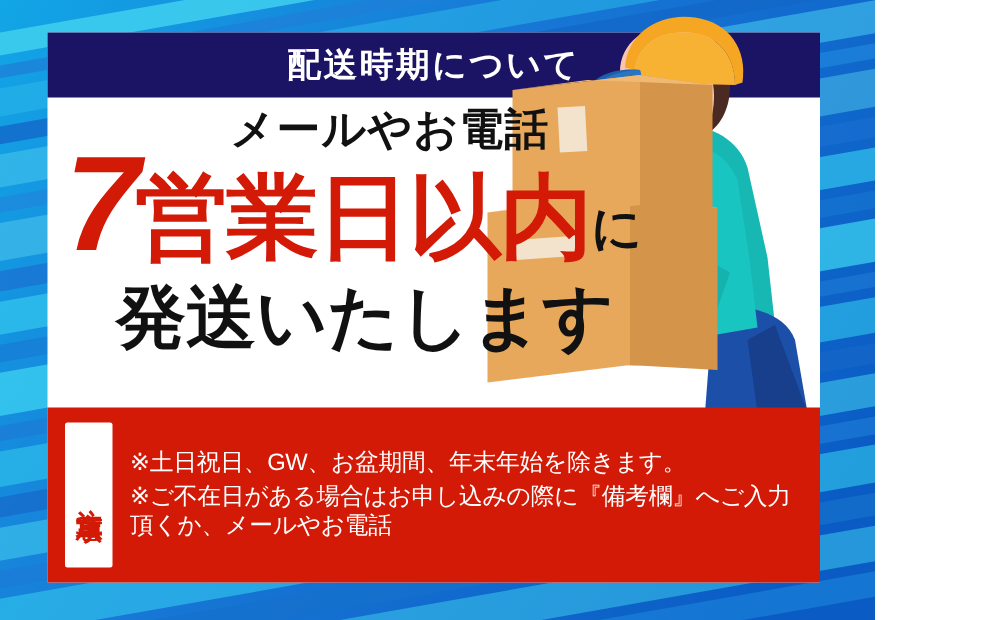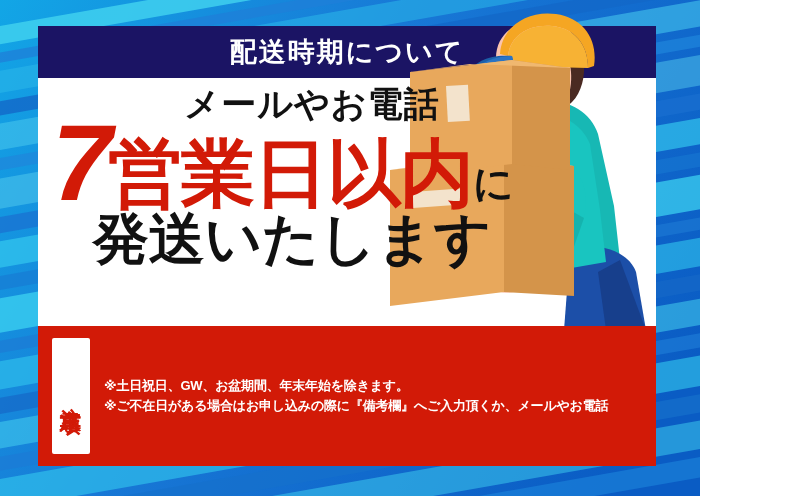--- a/index.html
+++ b/index.html
@@ -112,21 +112,21 @@
     font-weight: bold;
     line-height: 1;
     padding-bottom: 4px;
   }
   .line-3 {
     color: #111111;
     font-size: 56px;
     font-weight: bold;
     letter-spacing: 0px;
     line-height: 1.05;
-    margin-top: 3px;
+    margin-top: 18px;
     text-align: center;
     margin-left: 10px;
   }
 
   
   .notice-box {
     position: absolute;
     left: 38px;
     top: 326px;
     right: 44px;
@@ -160,22 +160,22 @@
   .notice-items {
     flex: 1 1 auto;
     display: flex;
     flex-direction: column;
     justify-content: center;
     padding: 8px 14px 8px 4px;
     gap: 3px;
   }
   .notice-item {
     color: #ffffff;
-    font-size: 13px;
-    font-weight: bold;
+    font-size: 19px;
+    font-weight: normal;
     line-height: 1.25;
     letter-spacing: -0.2px;
   }
   .notice-item .cont {
     display: block;
     padding-left: 20px;
   }
 </style>
 </head>
 <body>

